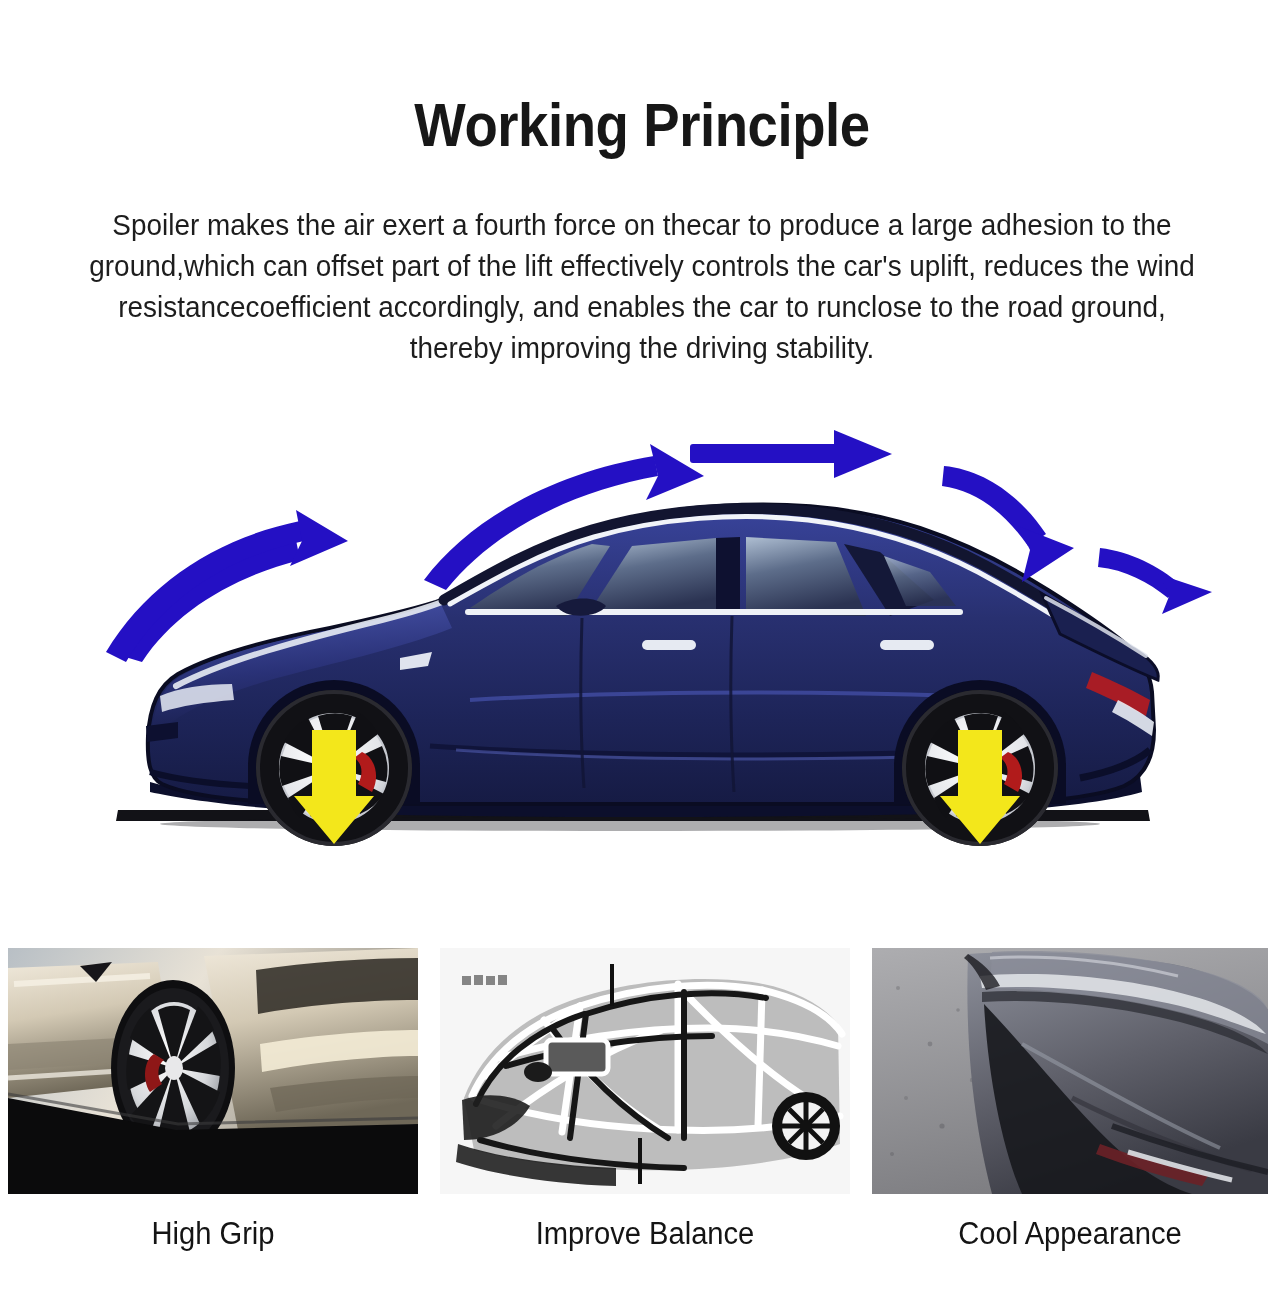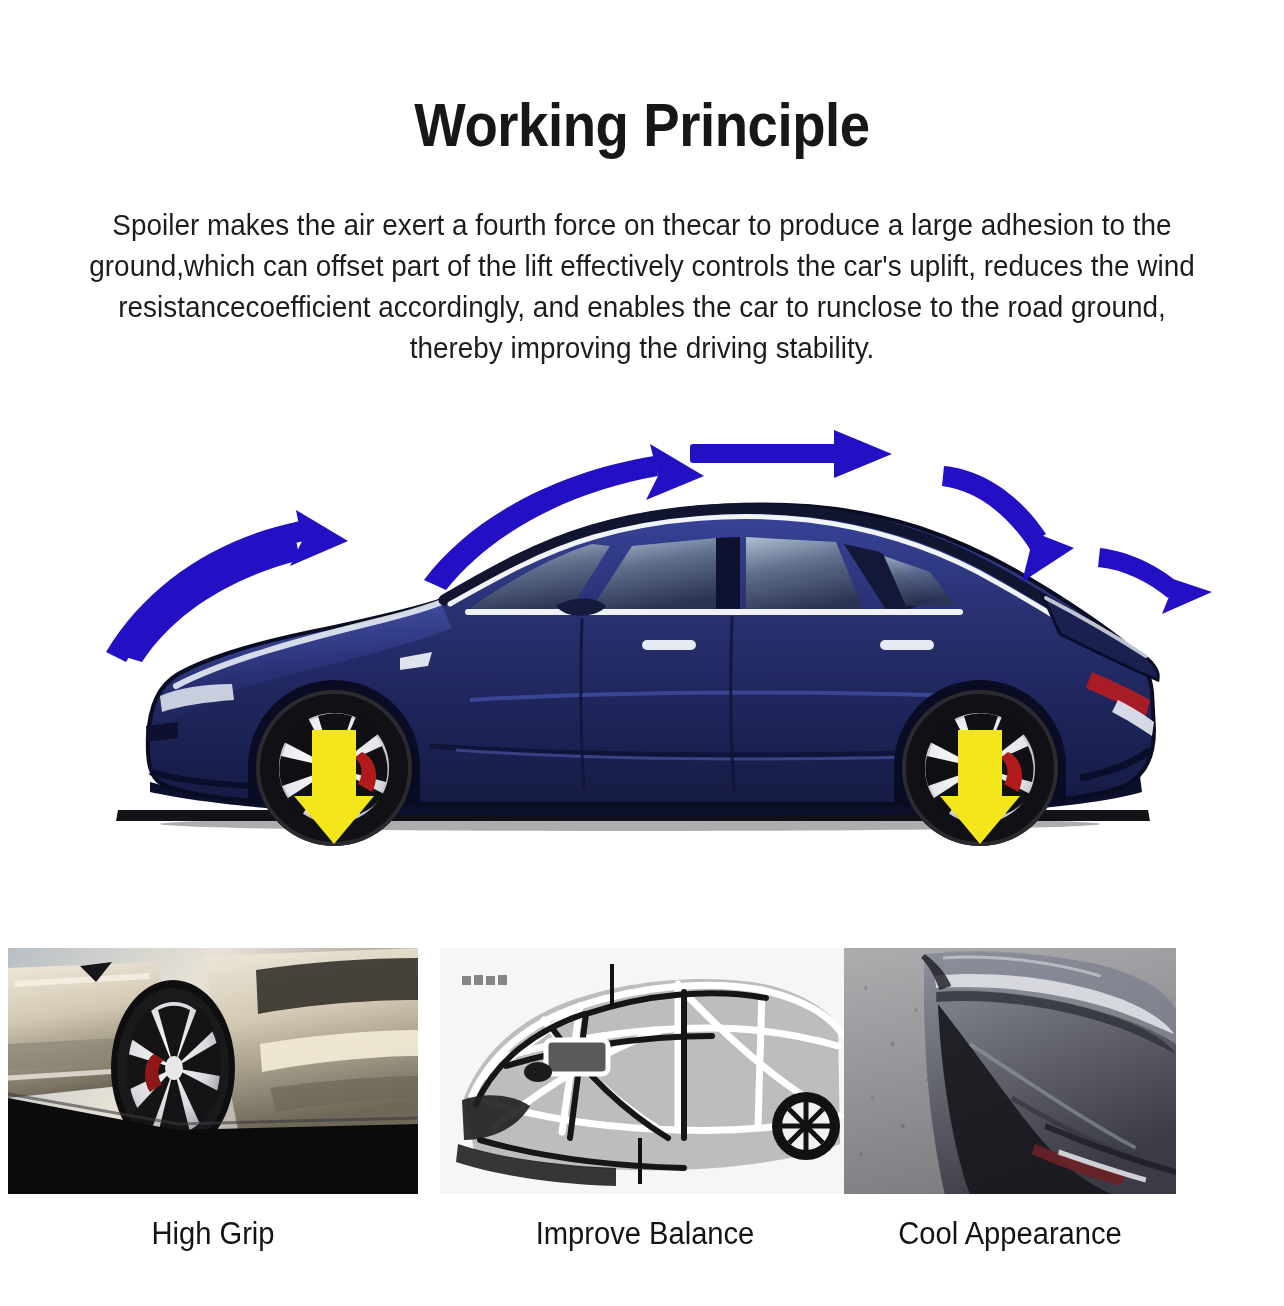--- a/index.html
+++ b/index.html
@@ -66,21 +66,21 @@
     width: 1284px;
     height: 358px;
   }
   .feature {
     position: absolute;
     top: 0;
     width: 410px;
   }
   .feature-1 { left: 8px; }
   .feature-2 { left: 440px; }
-  .feature-3 { left: 844px; width: 332px; }
+  .feature-3 { left: 872px; width: 396px; }
 
   .photo {
     position: relative;
     width: 100%;
     height: 246px;
     overflow: hidden;
     background: #9a9a9a;
   }
   .photo svg { display: block; width: 100%; height: 100%; }
 

